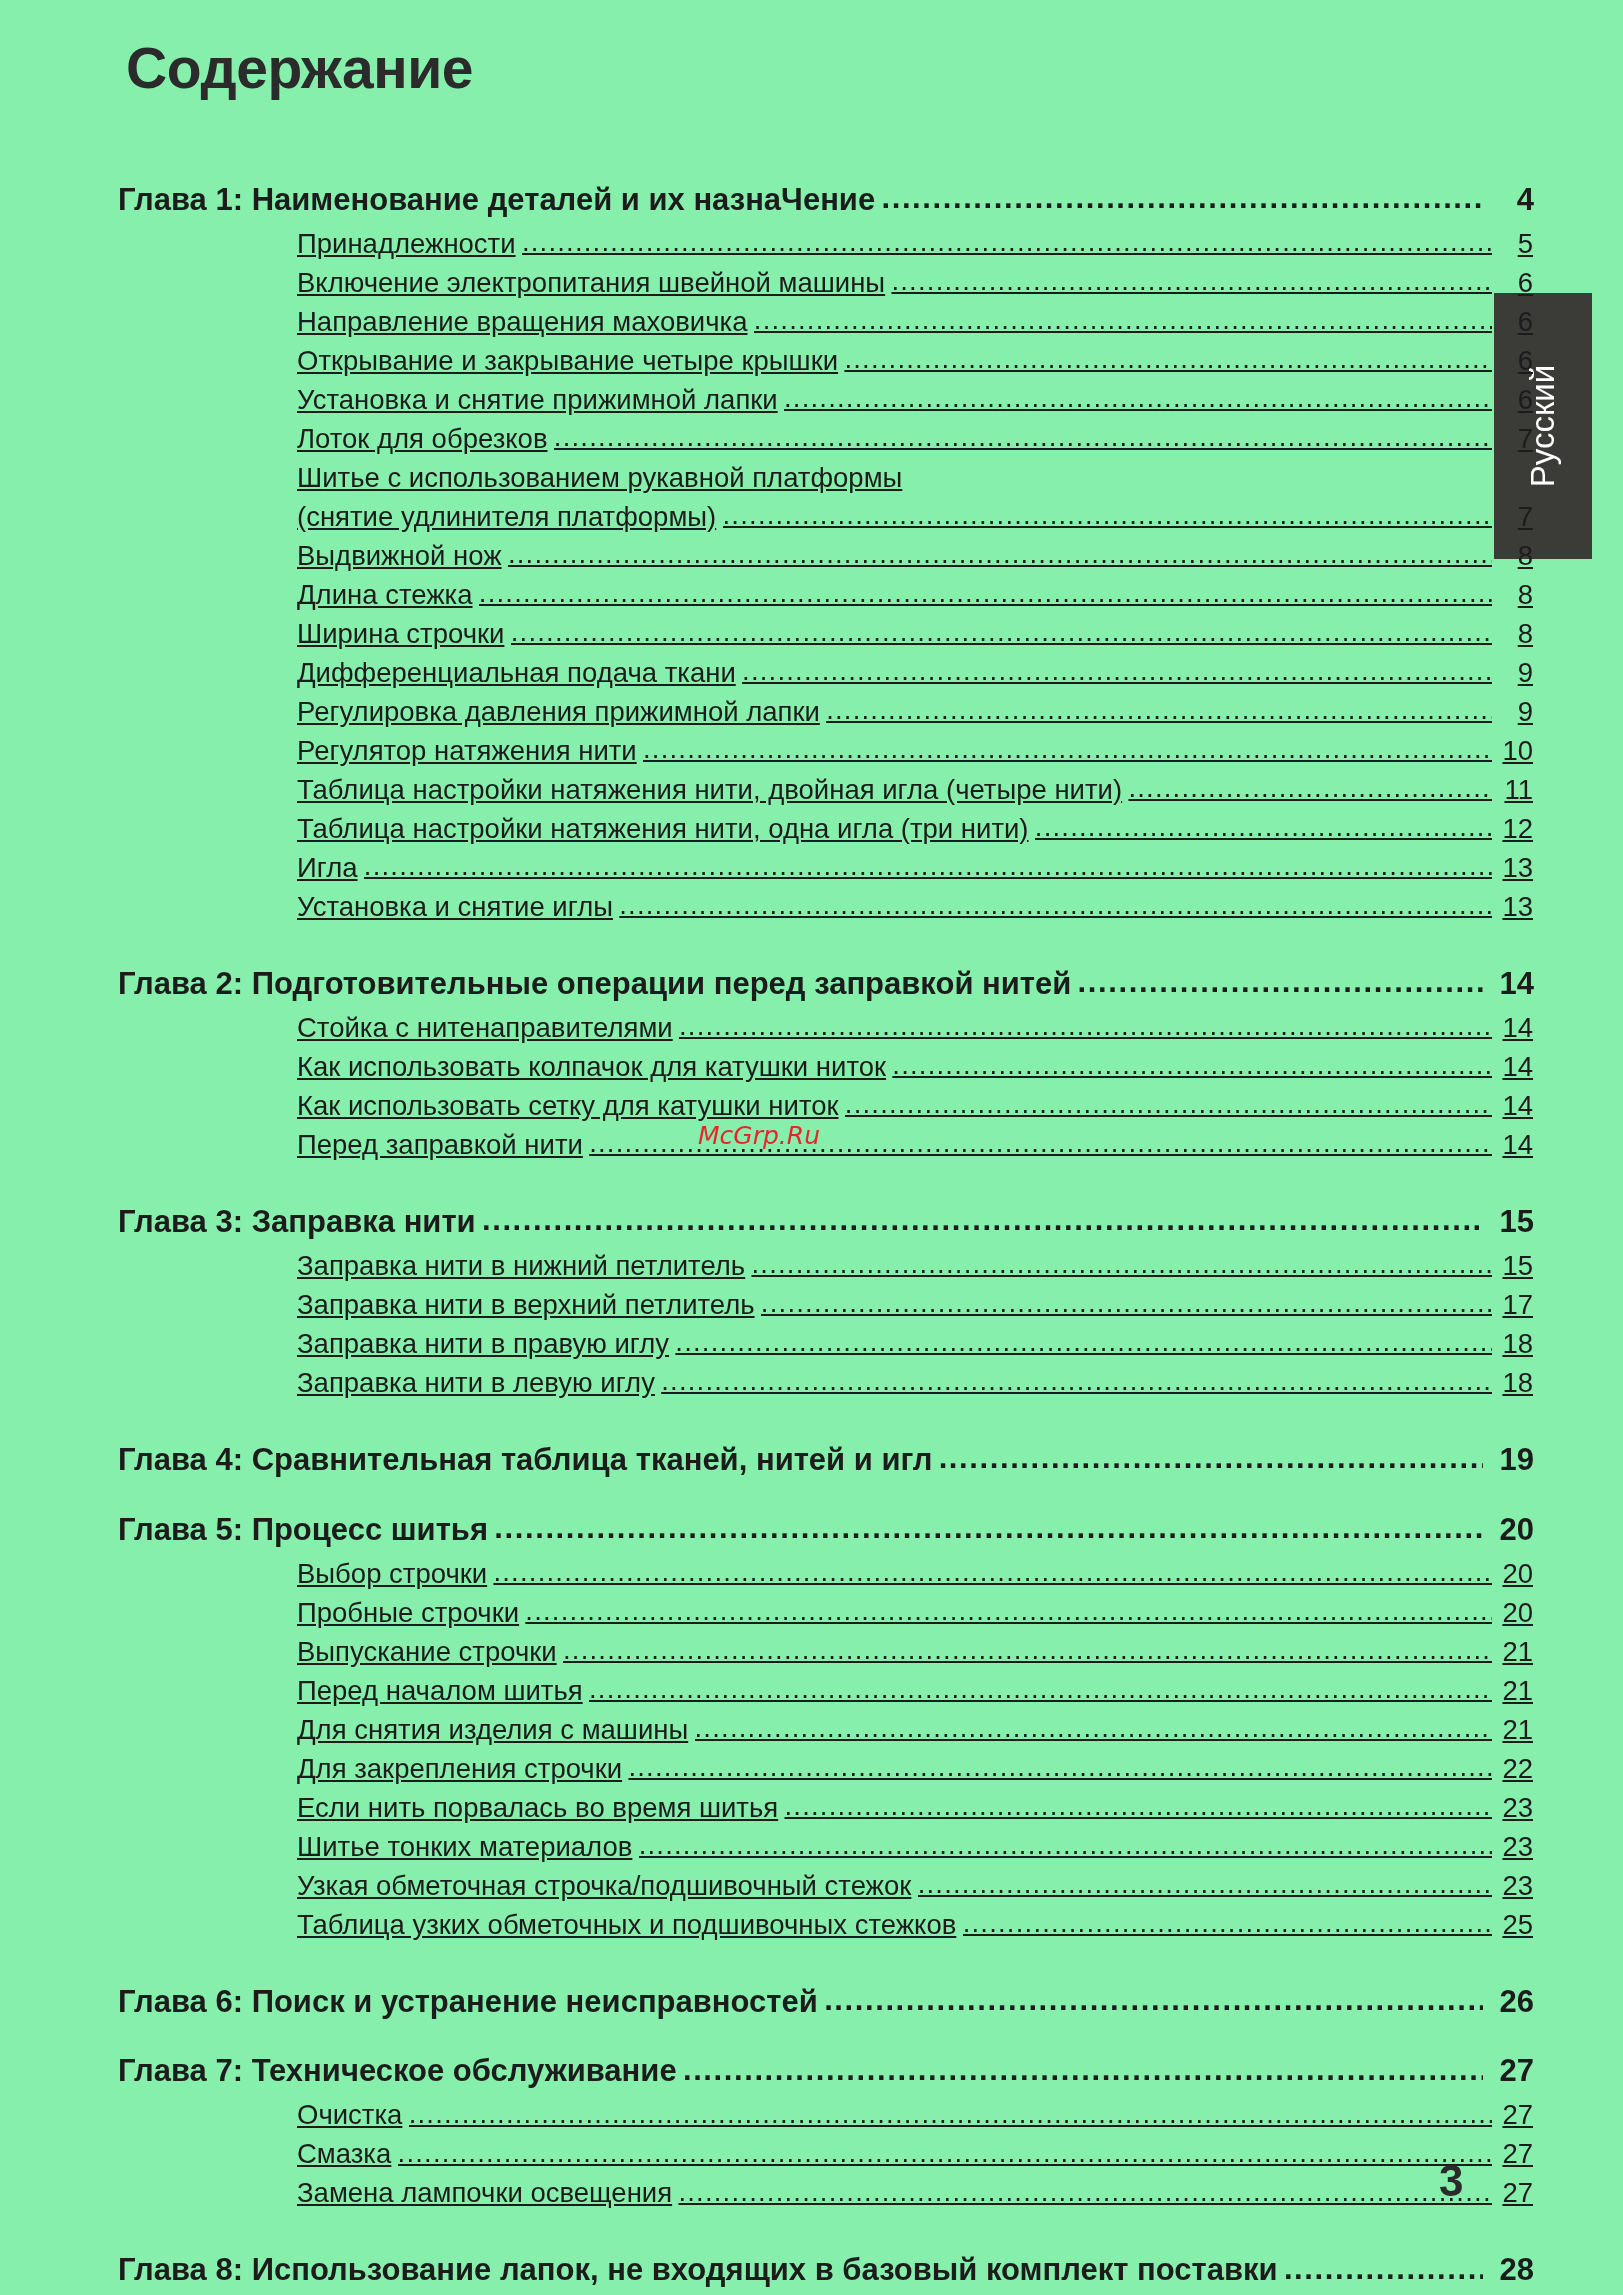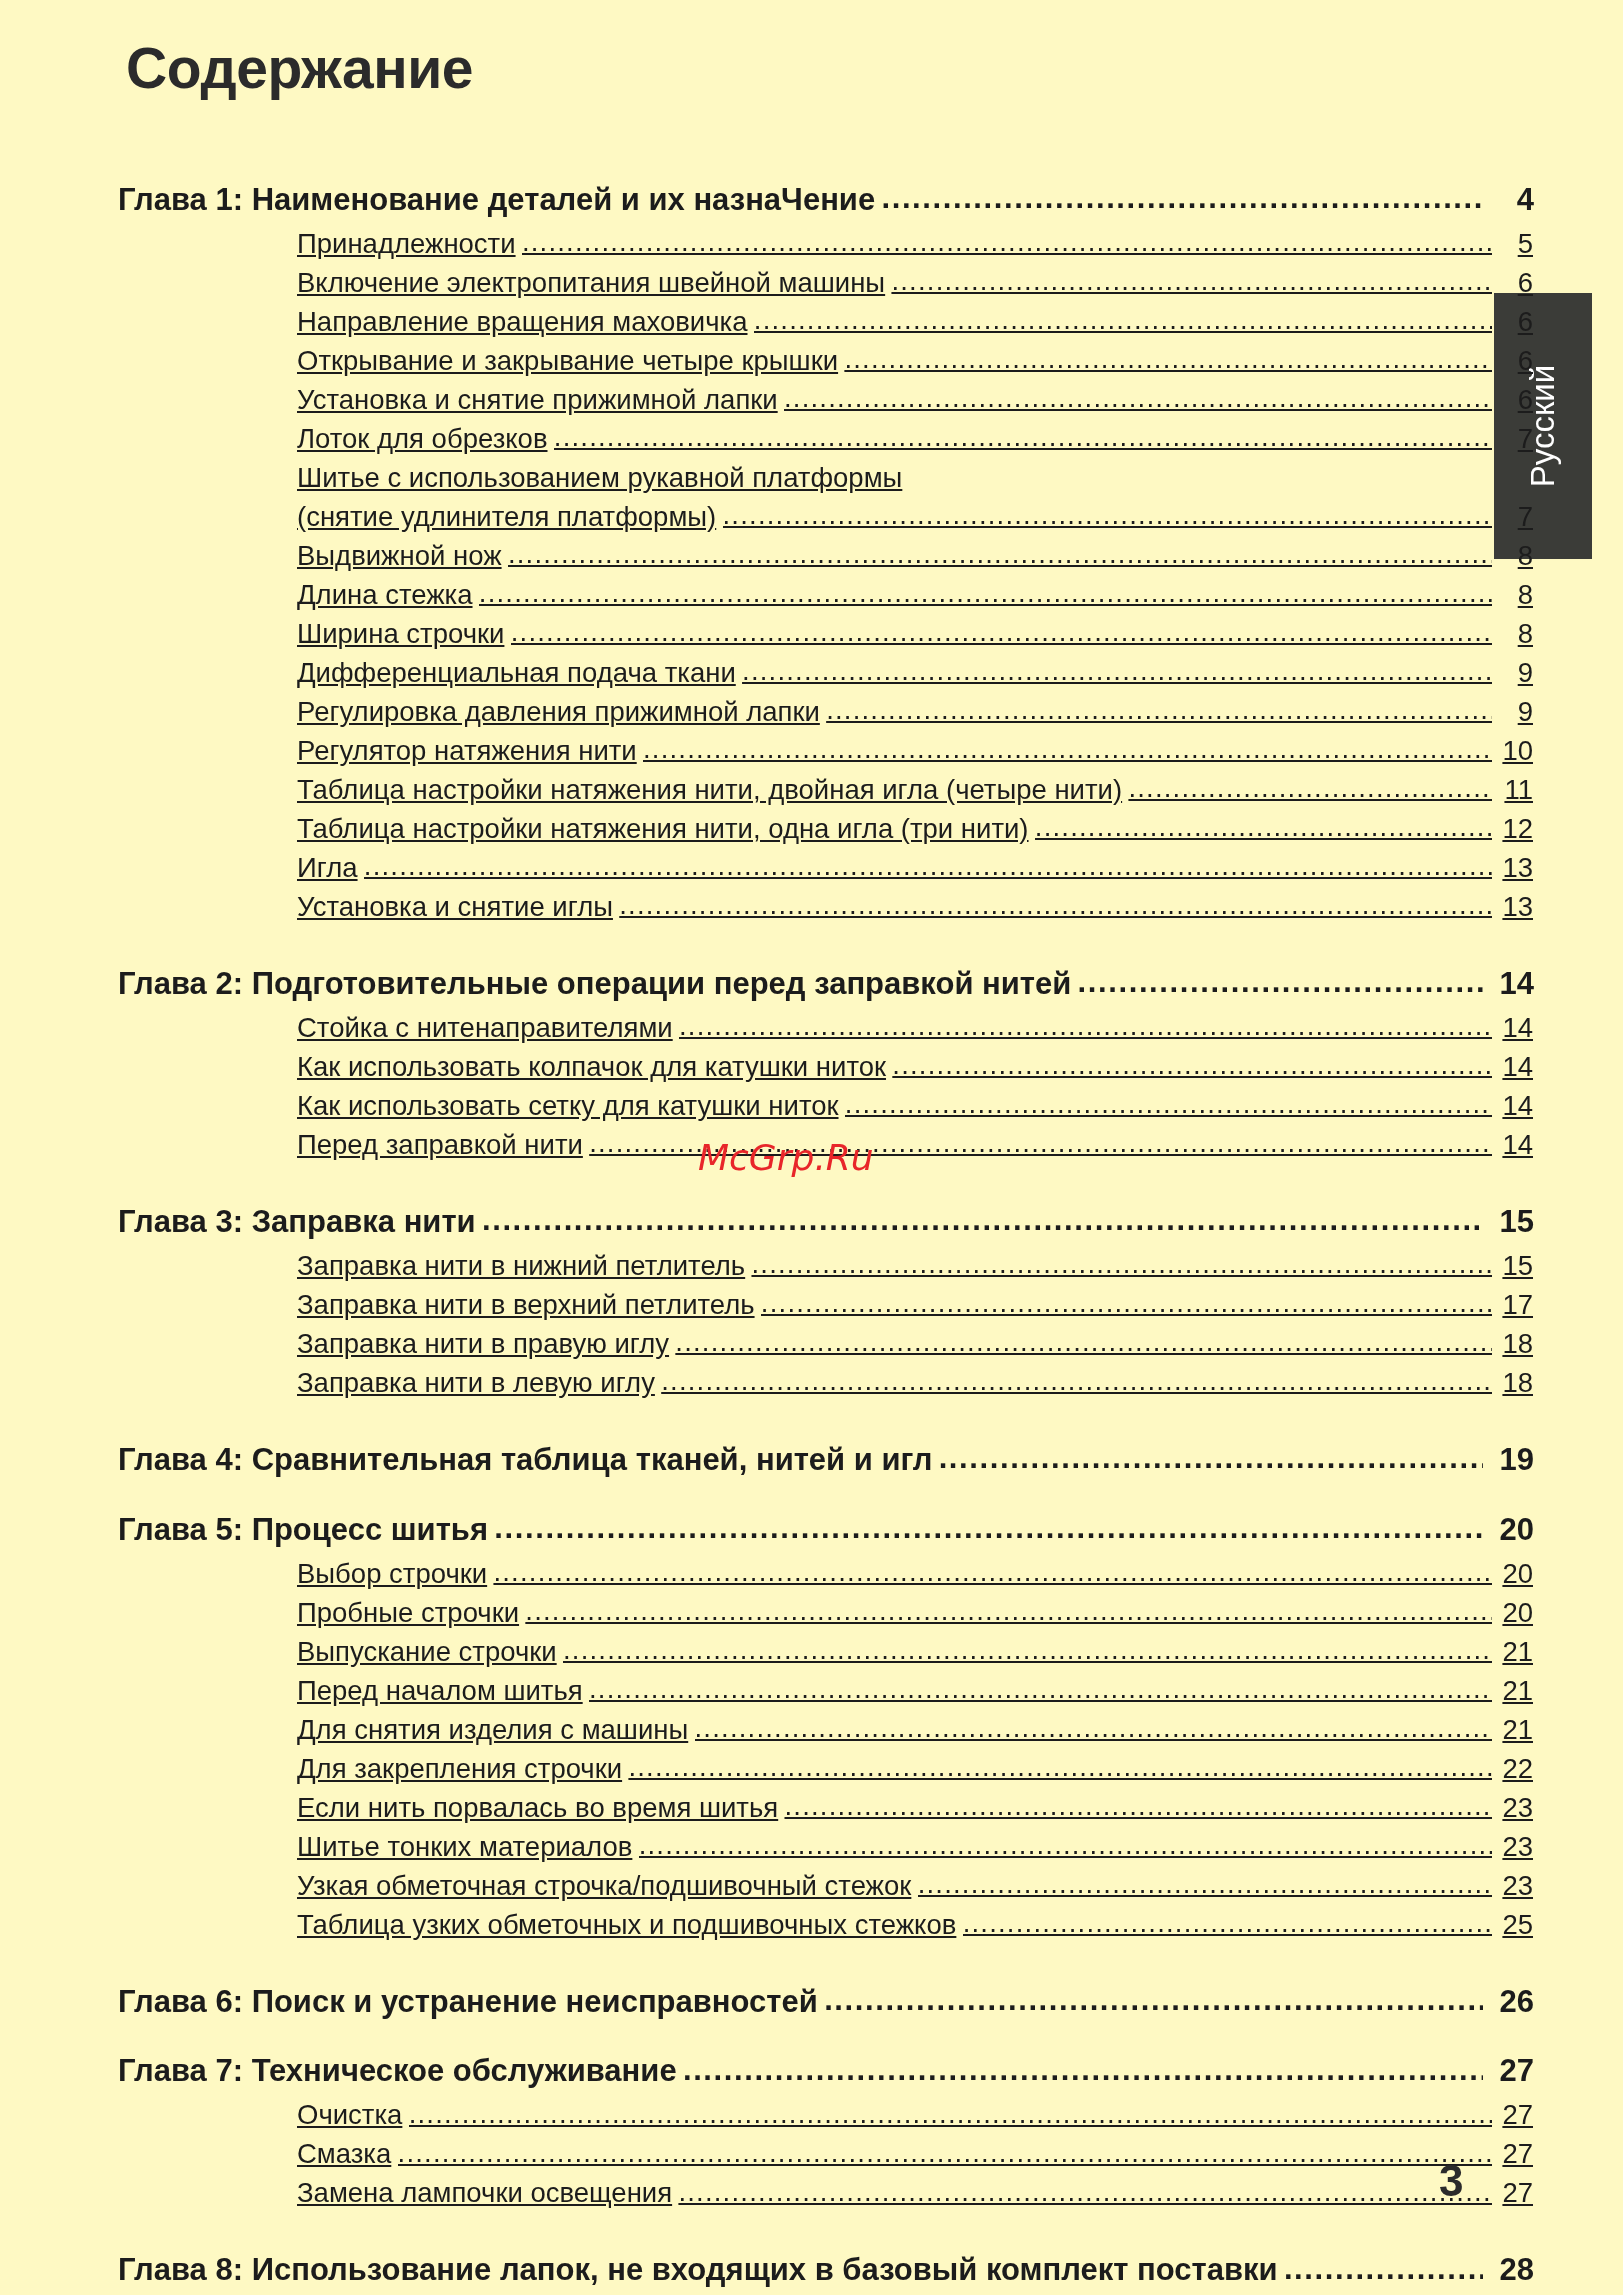--- a/index.html
+++ b/index.html
@@ -12,21 +12,21 @@
     height: 2295px;
     font-family: "Liberation Sans", sans-serif;
     color: #1c1c1c;
     position: relative;
     overflow: hidden;
   }
 
   .page {
     position: absolute;
     inset: 0;
-    background: #fef9c3;
+    background: #86efac;
   }
 
   
   .toc-title {
     position: absolute;
     left: 126px;
     top: 35px;
     font-size: 57px;
     font-weight: bold;
     letter-spacing: -0.4px;
@@ -124,26 +124,25 @@
   .gap-md { height: 23.6px; }
   .gap-lg { height: 36px; }
 
   
   .watermark {
     position: absolute;
     left: 698px;
     top: 1121px;
     font-family: "DejaVu Sans", sans-serif;
     font-style: italic;
-    font-size: 36px;
+    font-size: 25px;
     font-weight: normal;
     color: #e8262a;
     letter-spacing: 0px;
     white-space: nowrap;
-    margin-top: 16px;
   }
 
   
   .folio {
     position: absolute;
     left: 1439px;
     top: 2156px;
     font-size: 44px;
     font-weight: bold;
     color: #2b2b2b;

